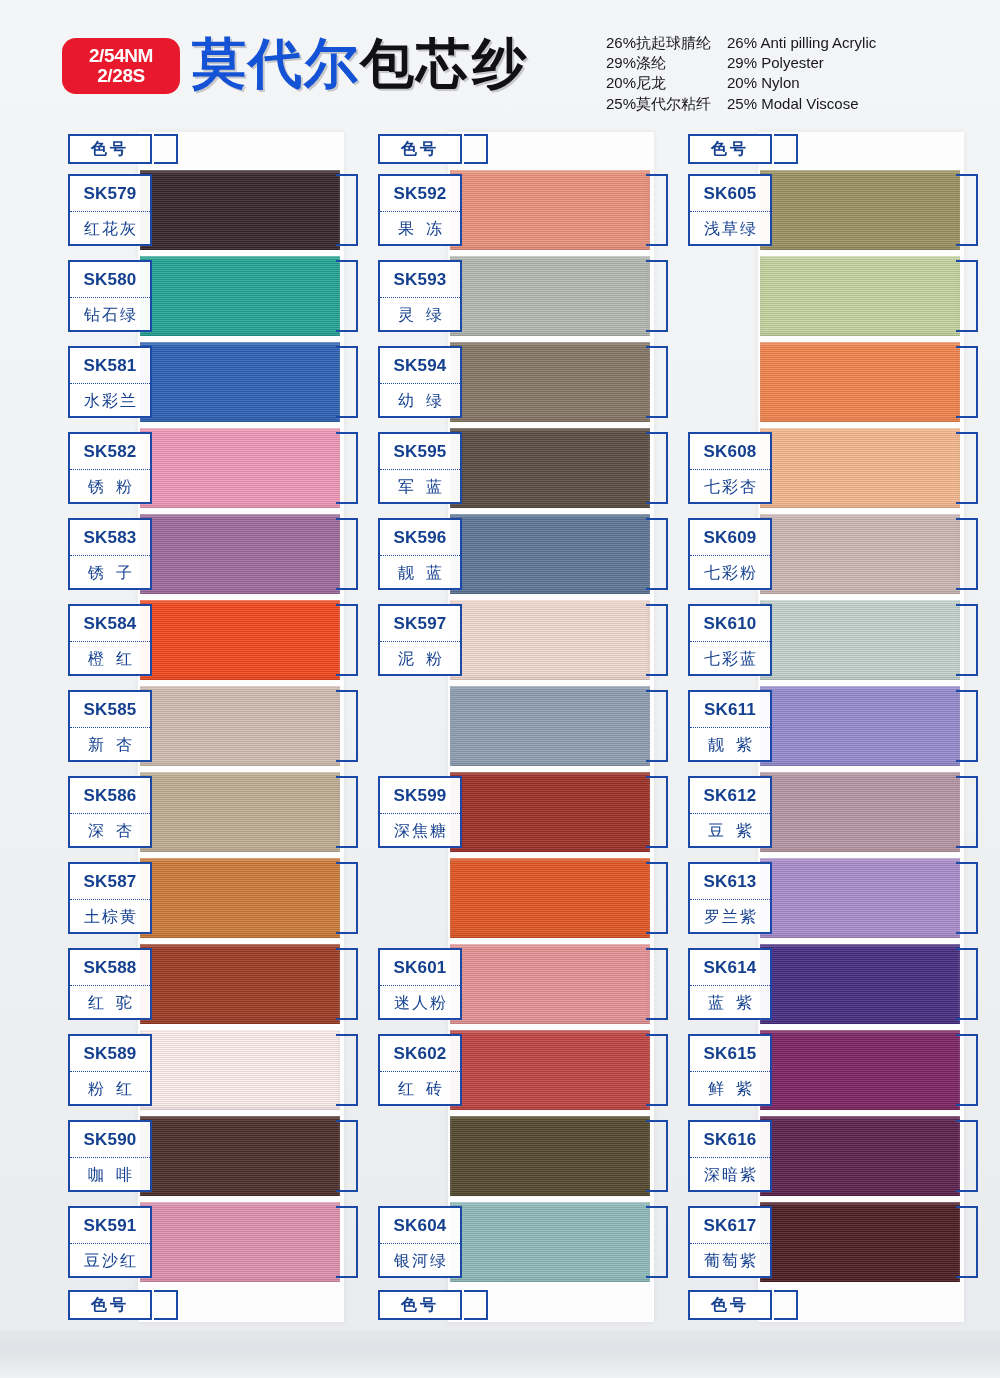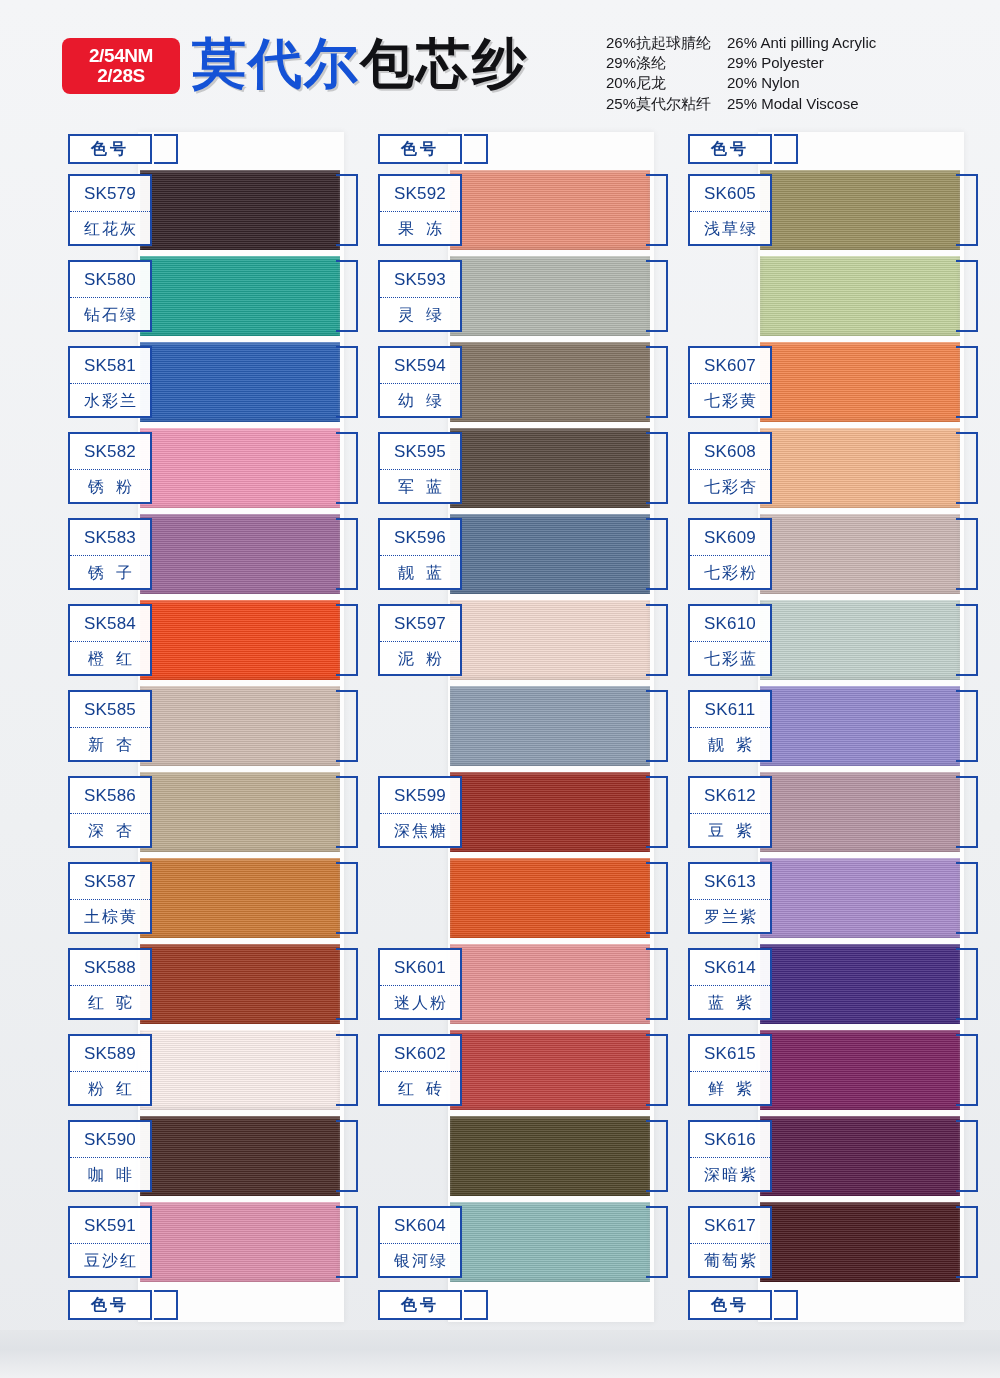--- a/index.html
+++ b/index.html
@@ -8,21 +8,21 @@
     background:#f2f3f5;
     font-family:"Liberation Sans","DejaVu Sans",sans-serif;
     position:relative;overflow:hidden;
   }
   .page{position:absolute;inset:0;background:linear-gradient(180deg,#f4f5f7 0%,#eef0f2 60%,#e9ebee 100%);}
 
   
   .header{position:absolute;left:0;top:0;width:1000px;height:120px;}
   .badge{
     position:absolute;left:62px;top:38px;width:118px;height:56px;
-    background:#e8192c;border-radius:8px;
+    background:#e8192c;border-radius:14px;
     display:flex;flex-direction:column;align-items:center;justify-content:center;
     color:#fff;font-weight:bold;font-size:19px;line-height:1.04;letter-spacing:-0.4px;
   }
   .badge span{display:block;}
   .title{
     position:absolute;left:192px;top:28px;
     font-size:54px;font-weight:bold;letter-spacing:2px;
     white-space:nowrap;
     text-shadow:2px 2px 0 rgba(0,0,0,.18);
   }
@@ -75,21 +75,21 @@
     box-shadow:inset 0 2px 3px rgba(255,255,255,.25), inset 0 -2px 4px rgba(0,0,0,.10);
     pointer-events:none;
   }
   .label{
     position:absolute;left:18px;top:8px;width:84px;height:72px;
     border:2px solid #1b49a8;background:rgba(255,255,255,.96);
     box-sizing:border-box;z-index:4;
   }
   .label .code{
     height:35px;display:flex;align-items:center;justify-content:center;
-    color:#14408f;font-size:17px;font-weight:400;letter-spacing:.2px;
+    color:#14408f;font-size:17px;font-weight:700;letter-spacing:.2px;
     border-bottom:1px dotted #1b49a8;
   }
   .label .name{
     height:34px;display:flex;align-items:center;justify-content:center;
     color:#14408f;font-size:16px;font-weight:500;
   }
   .label .name.sp2{letter-spacing:12px;text-indent:12px;}
   .label .name.sp3{letter-spacing:2px;text-indent:2px;}
   .bracket{
     position:absolute;left:286px;top:8px;width:22px;height:72px;box-sizing:border-box;
@@ -388,24 +388,20 @@
           <div class="bracket"></div>
         </div>
         <div class="row" style="top: 120px;">
           <div class="sw" style="background: rgb(195, 211, 158);"></div>
           <div class="sw-edge"></div>
           <div class="bracket"></div>
         </div>
         <div class="row" style="top: 206px;">
           <div class="sw" style="background: rgb(242, 131, 76);"></div>
           <div class="sw-edge"></div>
-          <div class="label">
-            <div class="code">SK607</div>
-            <div class="name sp3">七彩黄</div>
-          </div>
           <div class="bracket"></div>
         </div>
         <div class="row" style="top: 292px;">
           <div class="sw" style="background: rgb(244, 183, 141);"></div>
           <div class="sw-edge"></div>
           <div class="label">
             <div class="code">SK608</div>
             <div class="name sp3">七彩杏</div>
           </div>
           <div class="bracket"></div>

